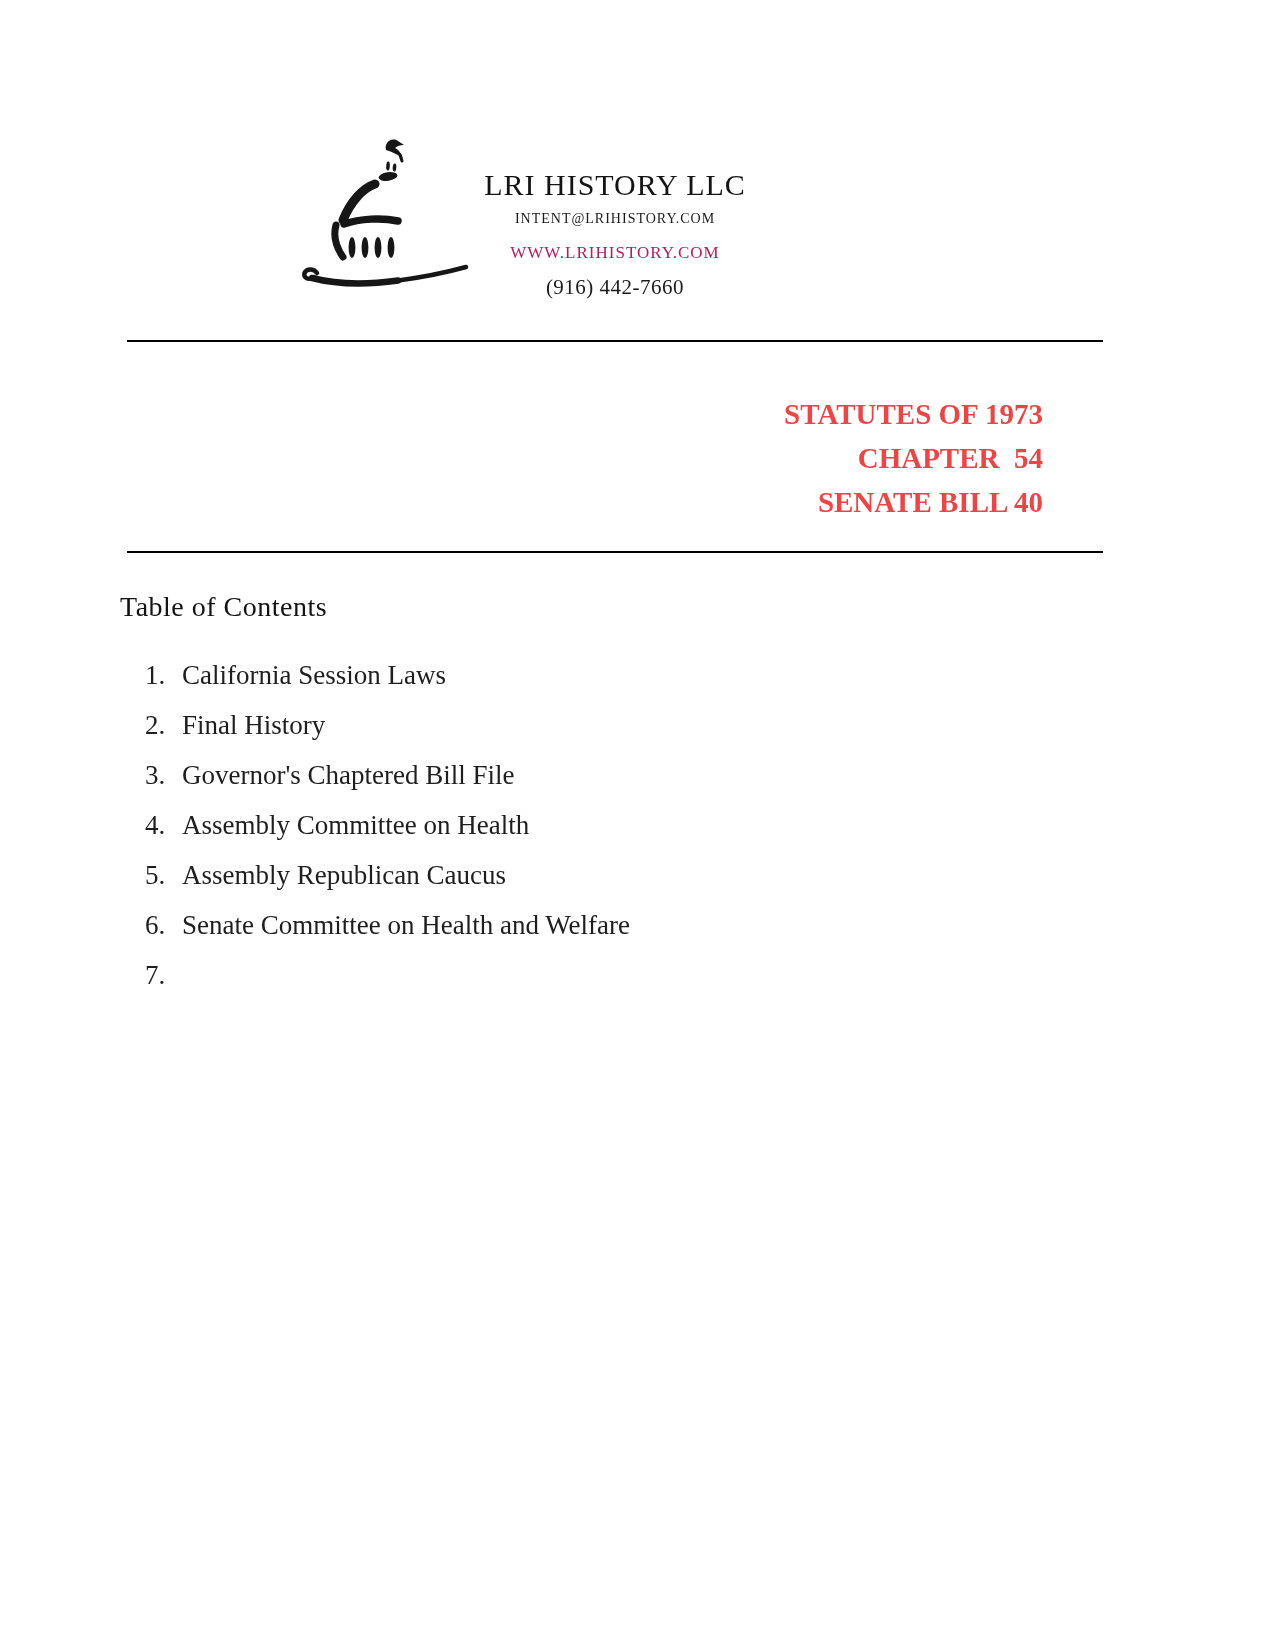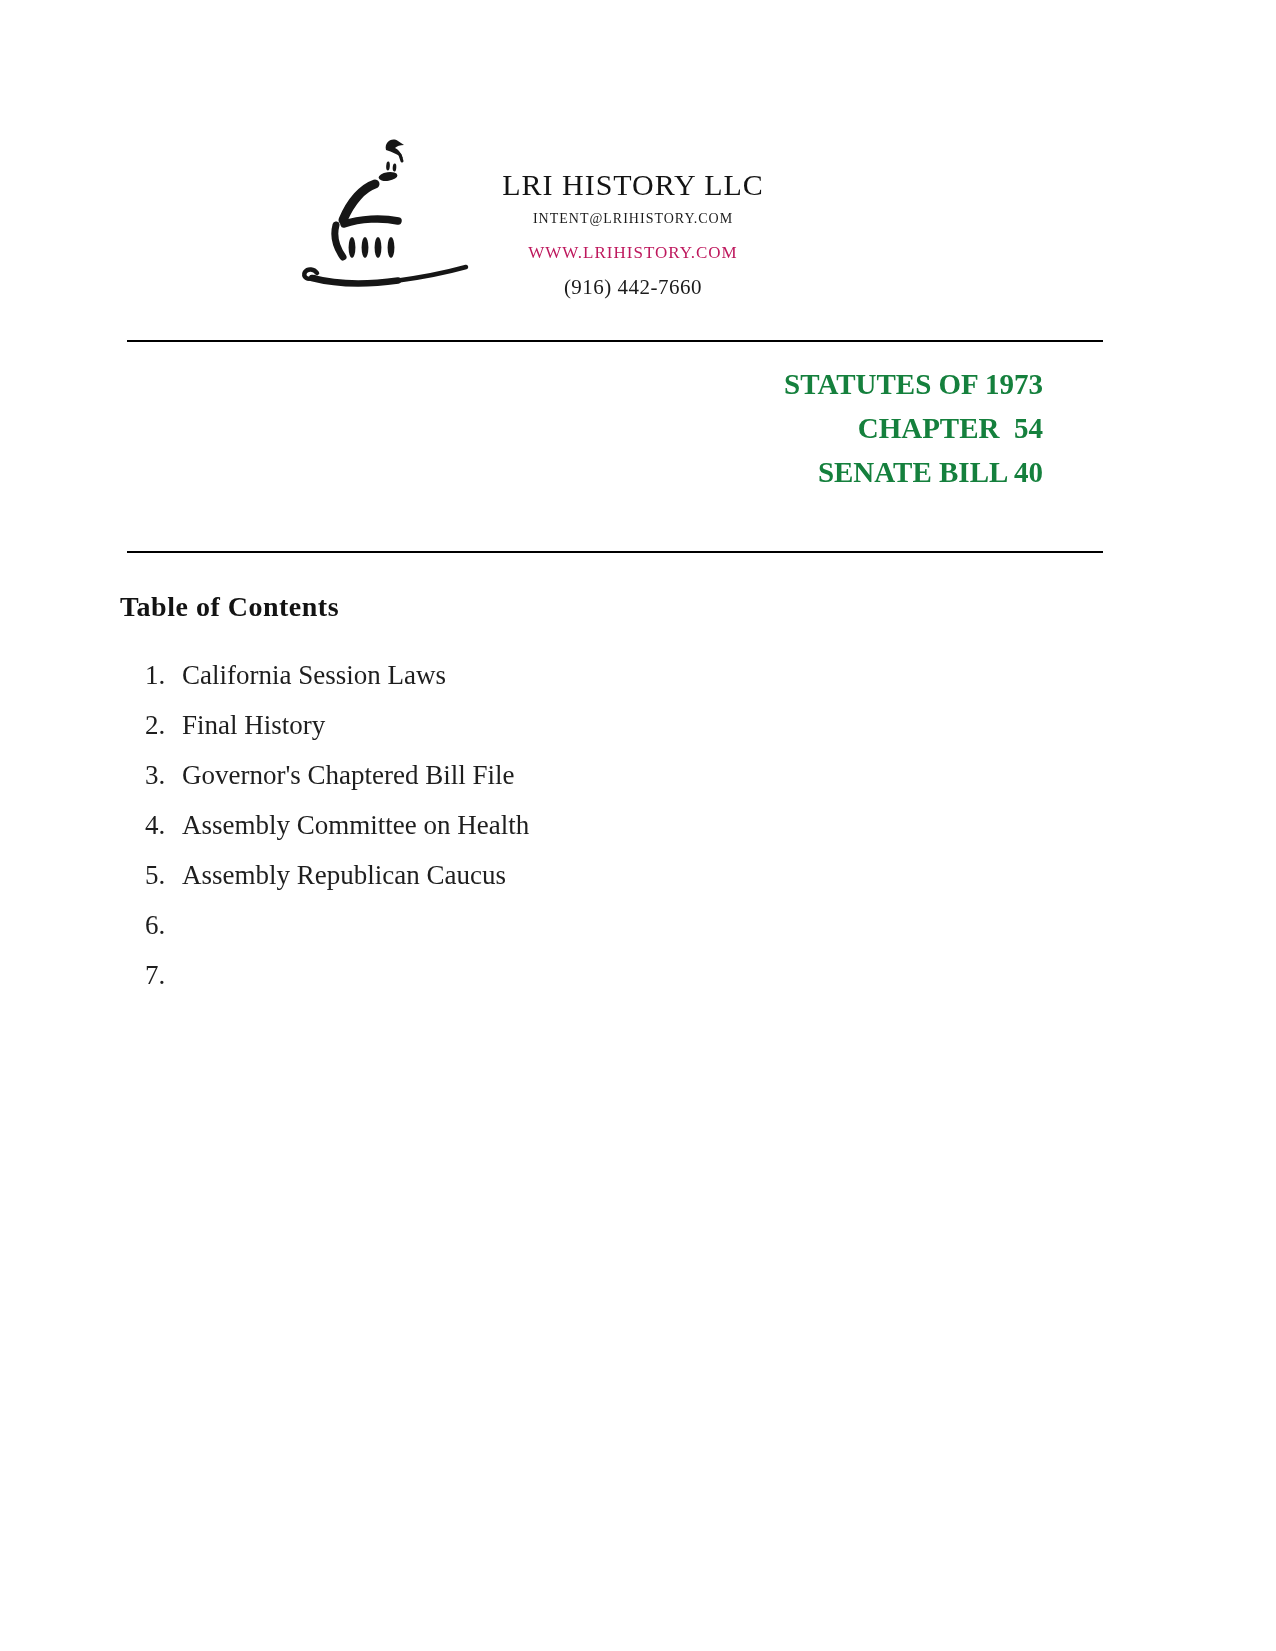--- a/index.html
+++ b/index.html
@@ -12,51 +12,51 @@
     color: #1b1b1b;
     overflow: hidden;
   }
   .logo {
     position: absolute;
     left: 300px;
     top: 128px;
     width: 170px;
     height: 167px;
   }
-  .hdr-line { position: absolute; left: 433px; width: 400px; text-align: center; white-space: nowrap; }
+  .hdr-line { position: absolute; left: 415px; width: 400px; text-align: center; white-space: nowrap; }
   .company   { top: 167px; font-size: 30px; letter-spacing: 1px; color: #141414; line-height: 1.2; }
   .email     { top: 211px; font-size: 14px; letter-spacing: 1px; color: #1b1b1b; line-height: 1.2; }
   .website   { top: 243px; font-size: 17px; letter-spacing: 1px; color: #be185d; line-height: 1.2; }
   .phone     { top: 275px; font-size: 21px; letter-spacing: 0.5px; color: #1b1b1b; line-height: 1.2; }
   .rule {
     position: absolute;
     left: 127px;
     width: 976px;
     height: 0;
     border-top: 2px solid #000000;
   }
   .rule-top { top: 340px; }
   .rule-bottom { top: 551px; }
   .doc-title {
     position: absolute;
-    top: 362px;
+    top: 392px;
     right: 233px;
     text-align: right;
     font-weight: bold;
     font-size: 29px;
     line-height: 44px;
-    color: #15803d;
+    color: #ef4444;
   }
   .doc-title-line { white-space: pre; }
   .toc-heading {
     position: absolute;
     left: 120px;
     top: 590px;
     font-size: 28px;
-    font-weight: bold;
+    font-weight: normal;
     color: #131313;
     line-height: 1.2;
     letter-spacing: 0.5px;
   }
   .toc-list {
     position: absolute;
     left: 145px;
     top: 650px;
     width: 900px;
   }
@@ -138,19 +138,20 @@
     <div class="toc-item">
       <span class="toc-num">4.</span>
       <span class="toc-label">Assembly Committee on Health</span>
     </div>
     <div class="toc-item">
       <span class="toc-num">5.</span>
       <span class="toc-label">Assembly Republican Caucus</span>
     </div>
     <div class="toc-item">
       <span class="toc-num">6.</span>
+      <span class="toc-label">Senate Committee on Health and Welfare</span>
     </div>
     <div class="toc-item">
       <span class="toc-num">7.</span>
     </div>
   </div>
 
 </div>
 
 </body></html>

